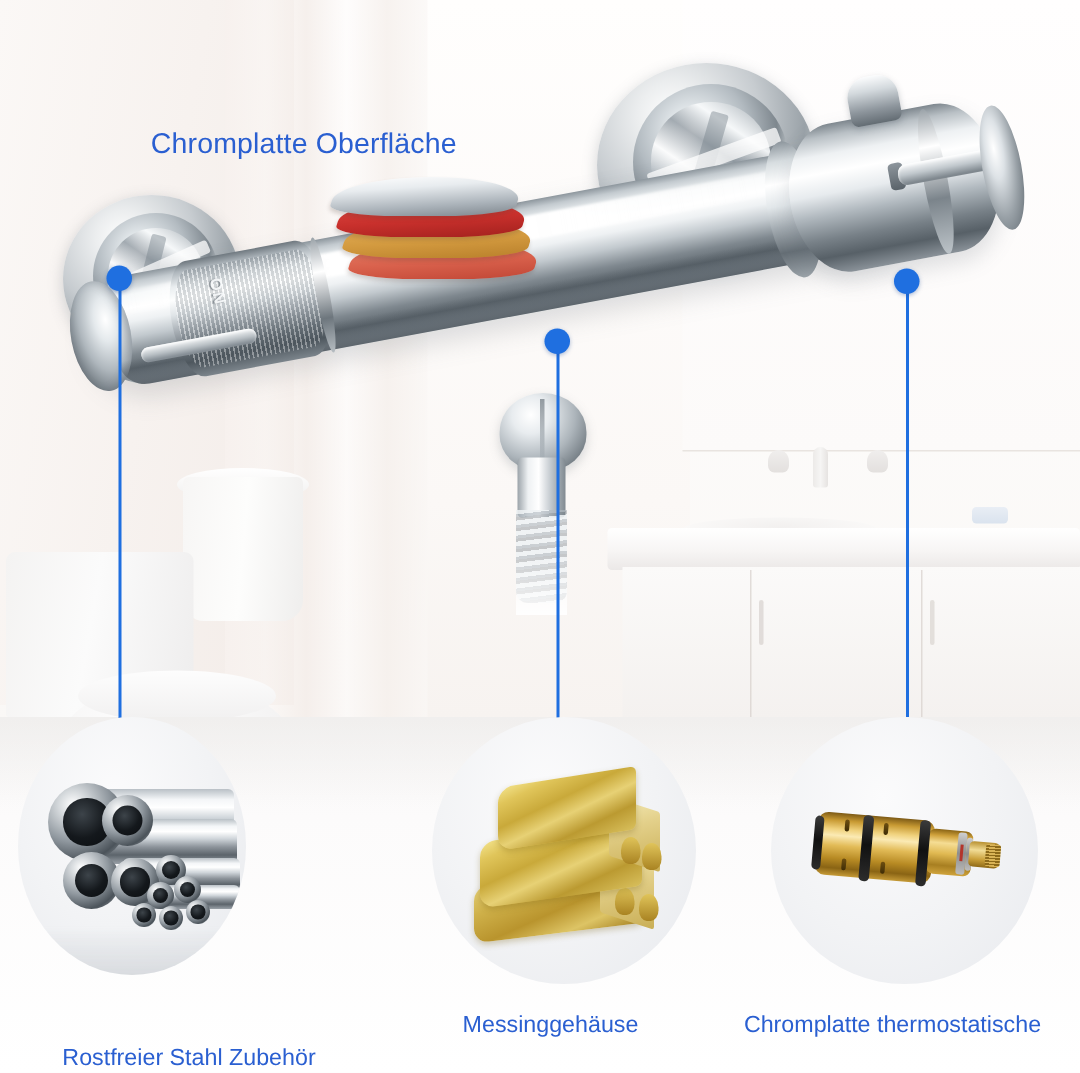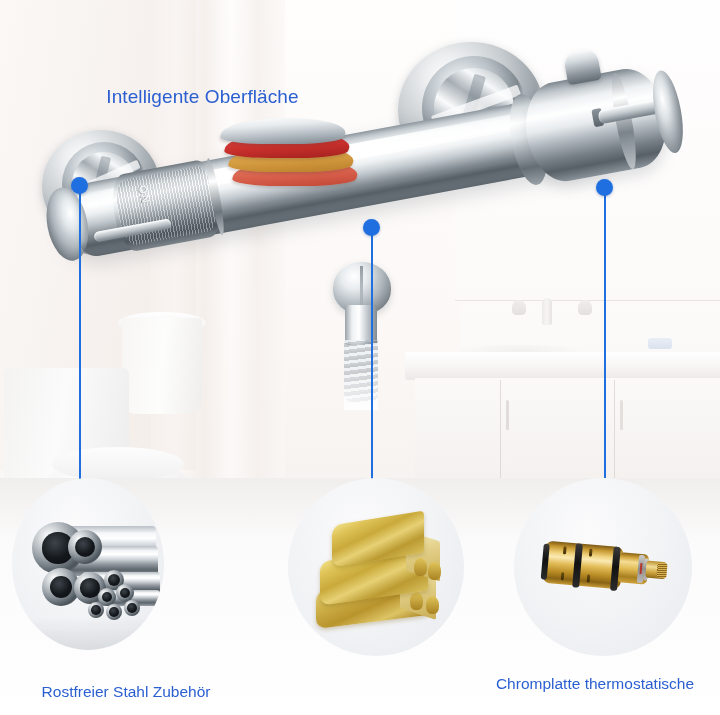--- a/index.html
+++ b/index.html
@@ -502,21 +502,21 @@
   }
 
   
   .caption {
     position: absolute;
     text-align: center;
     color: #2a5fd1;
     font-size: 15.5px;
     line-height: 19px;
   }
-  .caption-1 { left: 0;   top: 682px; width: 252px; }
+  .caption-1 { left: 0;   top: 696px; width: 252px; }
   .caption-2 { left: 256px; top: 674px; width: 222px; }
   .caption-3 { left: 470px; top: 674px; width: 250px; }
 </style>
 </head>
 <body>
 
 <div id="page">
 
   <div class="bg-scene">
     <div class="bg-wallpanel-left"></div>
@@ -595,21 +595,21 @@
     <div class="outlet-hose-fade"></div>
 
     <div class="layers">
       <div class="layer layer-4"></div>
       <div class="layer layer-3"></div>
       <div class="layer layer-2"></div>
       <div class="layer layer-1"></div>
     </div>
   </div>
 
-  <div class="headline">Intelligente Oberfläche</div>
+  <div class="headline">Chromplatte Oberfläche</div>
 
   <div class="leader" style="left:79px;  top:186px; height:301px;"></div>
   <div class="dot" style="left:71px;  top:177px;"></div>
 
   <div class="leader" style="left:371px; top:228px; height:254px;"></div>
   <div class="dot" style="left:363px; top:219px;"></div>
 
   <div class="leader" style="left:604px; top:188px; height:290px;"></div>
   <div class="dot" style="left:596px; top:179px;"></div>
 
@@ -667,19 +667,20 @@
       <div class="cart-tip"></div>
       <div class="cart-tip-teeth"></div>
     </div>
   </div>
 
   <div class="caption caption-1">
     <div>Rostfreier Stahl Zubehör</div>
   </div>
 
   <div class="caption caption-2">
+    <div>Messinggehäuse</div>
   </div>
 
   <div class="caption caption-3">
     <div>Chromplatte thermostatische</div>
   </div>
 
 </div>
 
 </body></html>

